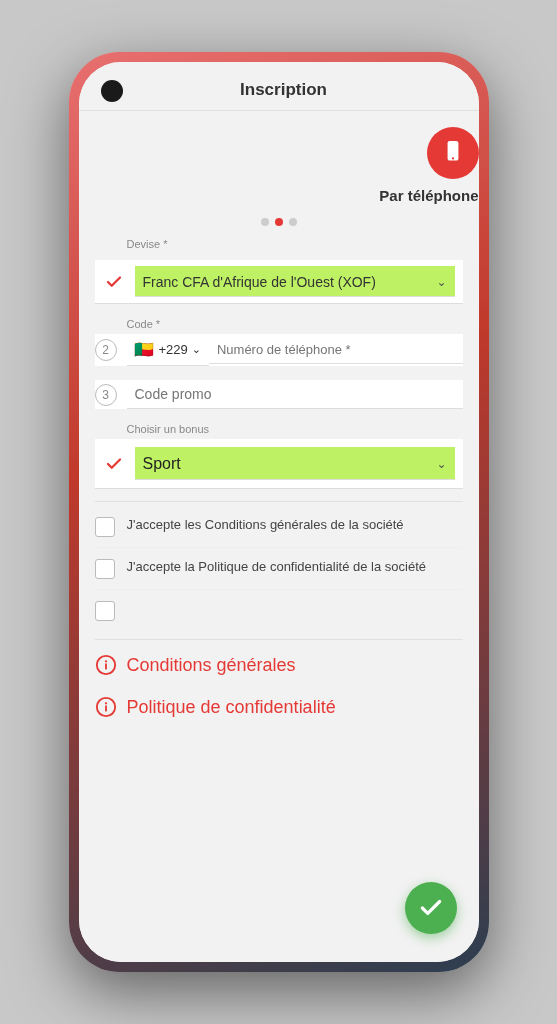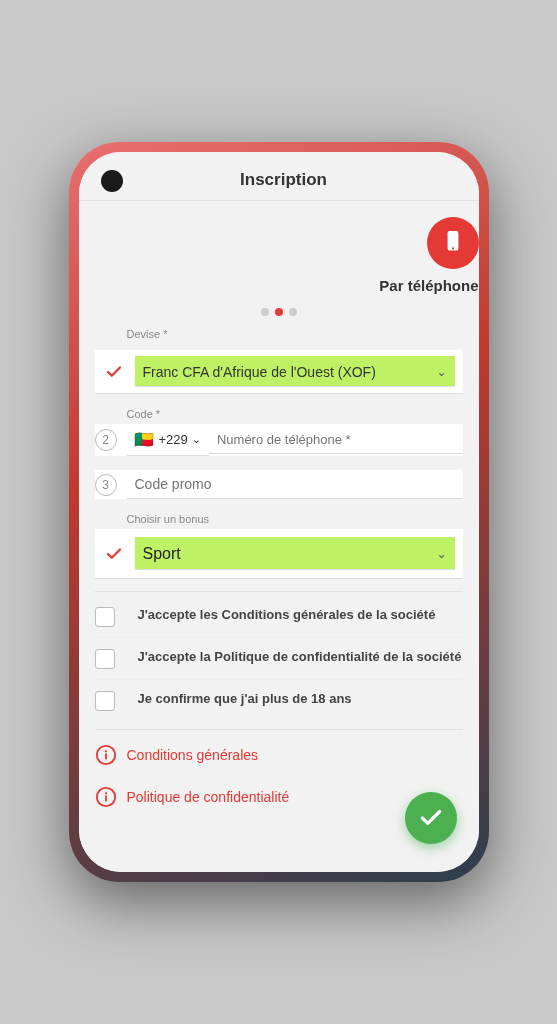--- a/index.html
+++ b/index.html
@@ -9,21 +9,21 @@
       height: 1024px;
       background: #c8c8c8;
       display: flex;
       align-items: center;
       justify-content: center;
       font-family: 'Segoe UI', Arial, sans-serif;
     }
 
     .phone-outer {
       width: 420px;
-      height: 740px;
+      height: 920px;
       background: linear-gradient(160deg, #e87070 0%, #c0392b 40%, #2c3e50 100%);
       border-radius: 50px;
       padding: 10px;
       box-shadow: 0 20px 60px rgba(0,0,0,0.5);
       position: relative;
     }
 
     .phone-inner {
       width: 100%;
       height: 100%;
@@ -256,24 +256,23 @@
 
     .bonus-row {
       display: flex;
       align-items: center;
     }
 
     
     .checkbox-row {
       display: flex;
       align-items: flex-start;
-      gap: 23px;
+      gap: 12px;
       padding: 10px 0;
       border-bottom: 1px solid #eee;
-      font-weight: bold;
     }
 
     .checkbox-box {
       width: 20px;
       height: 20px;
       border: 1.5px solid #bbb;
       border-radius: 3px;
       flex-shrink: 0;
       margin-top: 1px;
       background: white;
@@ -293,21 +292,21 @@
       padding: 10px 0;
     }
 
     .info-icon {
       width: 22px;
       height: 22px;
       flex-shrink: 0;
     }
 
     .info-link-text {
-      font-size: 14px;
+      font-size: 18px;
       color: #e53935;
       font-weight: 500;
     }
 
     
     .fab-button {
       position: absolute;
       bottom: 28px;
       right: 22px;
       width: 52px;
@@ -431,21 +430,20 @@
         <span class="checkbox-text">J'accepte les Conditions générales de la société</span>
       </div>
 
       <div class="checkbox-row">
         <div class="checkbox-box"></div>
         <span class="checkbox-text">J'accepte la Politique de confidentialité de la société</span>
       </div>
 
       <div class="checkbox-row" style="border-bottom:none;">
         <div class="checkbox-box"></div>
-        <span class="checkbox-text">Je confirme que j'ai plus de 18 ans</span>
       </div>
 
       <div class="divider" style="margin-top:8px;"></div>
 
       <div class="info-link-row">
         <svg class="info-icon" viewBox="0 0 24 24">
           <circle cx="12" cy="12" r="10" fill="none" stroke="#e53935" stroke-width="2"></circle>
           <line x1="12" y1="8" x2="12" y2="8" stroke="#e53935" stroke-width="2.5" stroke-linecap="round"></line>
           <line x1="12" y1="11" x2="12" y2="16" stroke="#e53935" stroke-width="2" stroke-linecap="round"></line>
         </svg>

